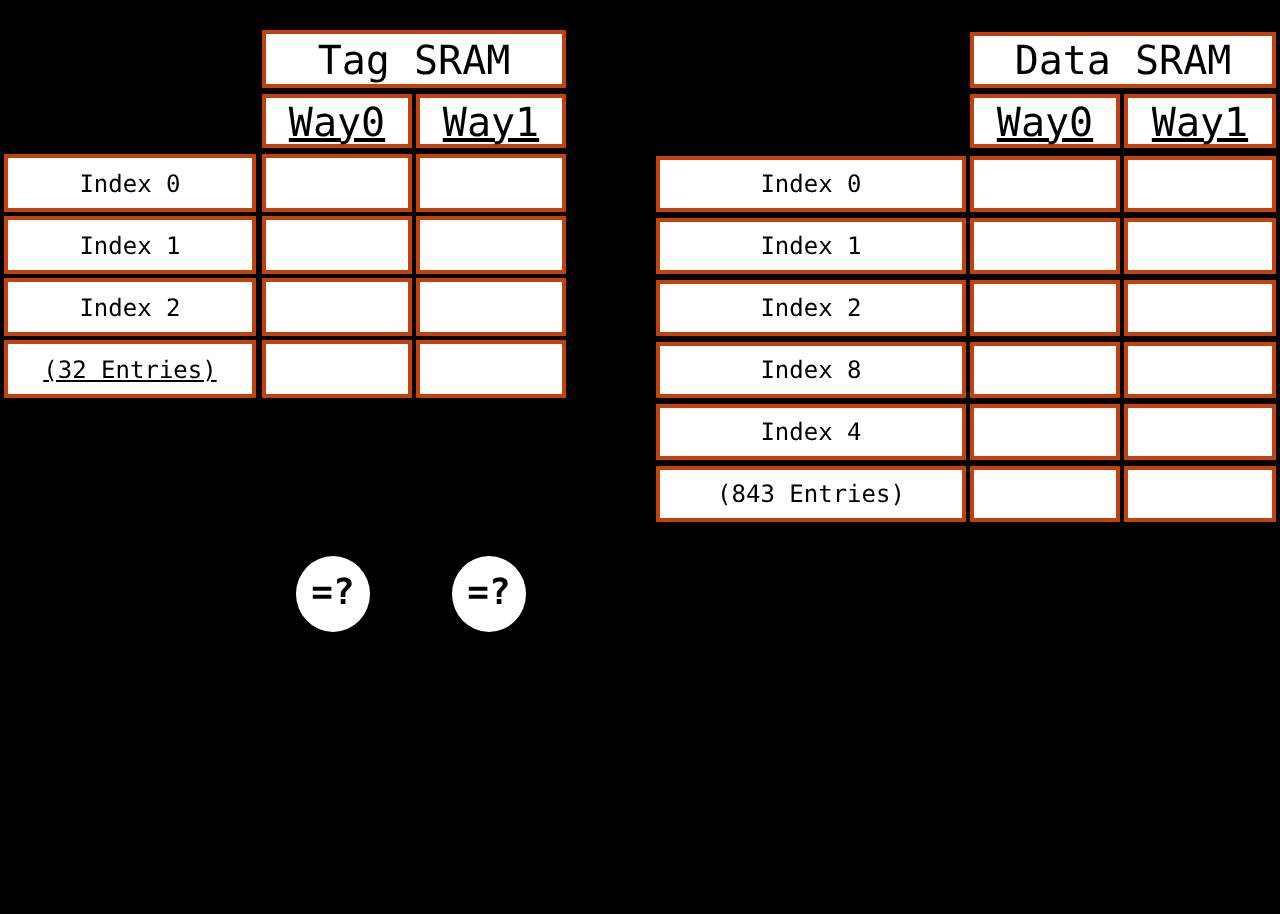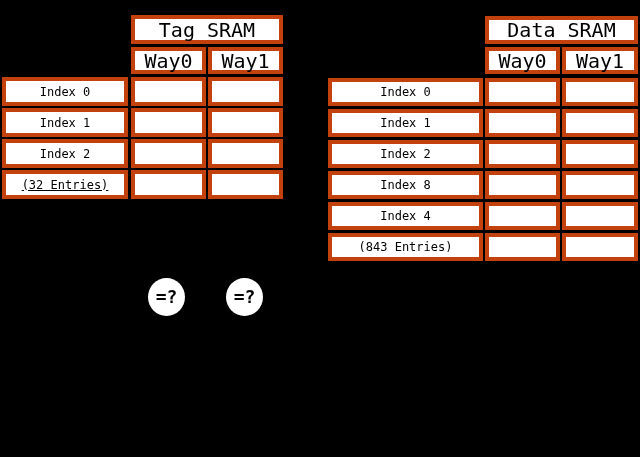--- a/index.html
+++ b/index.html
@@ -13,30 +13,30 @@
     height: 457px;
     background: #000000;
     overflow: hidden;
     font-family: "DejaVu Sans Mono", "Liberation Mono", monospace;
   }
   .group { display: contents; }
   .cell {
     position: absolute;
     box-sizing: border-box;
     background: #ffffff;
-    border: 4px solid #c2410c;
+    border: 2px solid #c2410c;
     color: #000000;
     display: flex;
     align-items: center;
     justify-content: center;
     line-height: 1;
     white-space: pre;
   }
   .title-cell { font-size: 20px; }
-  .way-cell   { font-size: 20px; }
+  .way-cell   { font-size: 20px; text-decoration: underline; }
   .label-cell { font-size: 12px; }
   .data-cell  { }
   .comparator {
     position: absolute;
     width: 37px;
     height: 38px;
     box-sizing: border-box;
     background: #ffffff;
     border-radius: 50%;
     color: #000000;

